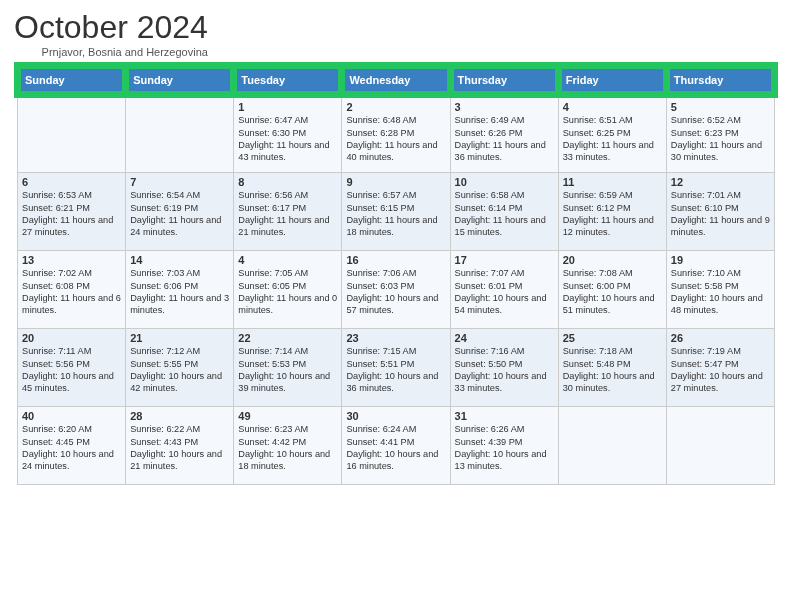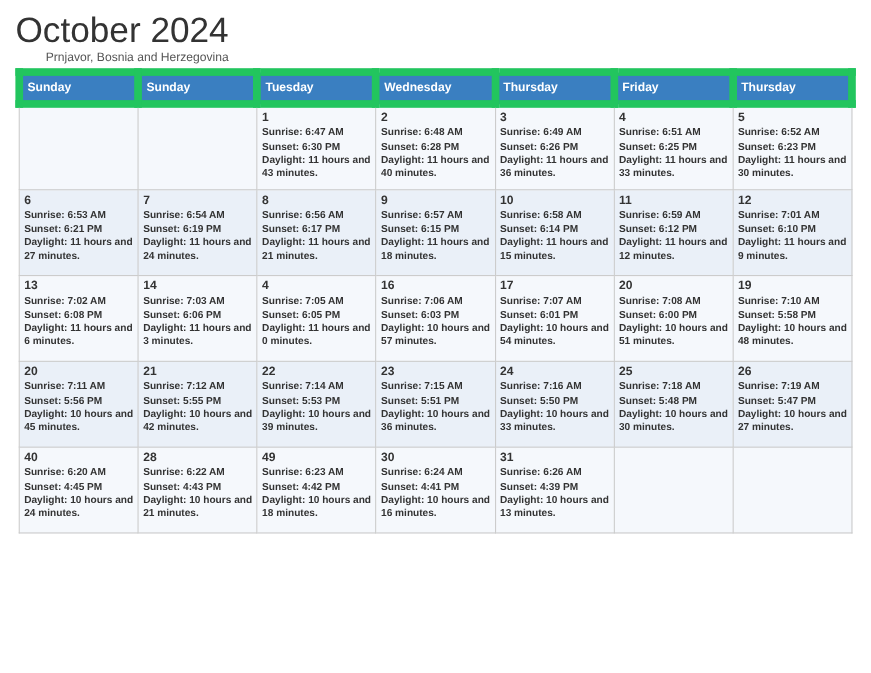--- a/index.html
+++ b/index.html
@@ -82,21 +82,20 @@
     .day-number {
       font-size: 11px;
       font-weight: bold;
       color: #333;
       display: block;
       margin-bottom: 1px;
     }
     .cell-text {
       line-height: 1.35;
       color: #333;
-      font-weight: bold;
     }
   </style>
 </head>
 <body>
 
 <div class="container">
   <div class="header-row">
     <div class="title-block">
       <div class="month-title">October 2024</div>
       <div class="subtitle">Prnjavor, Bosnia and Herzegovina</div>

